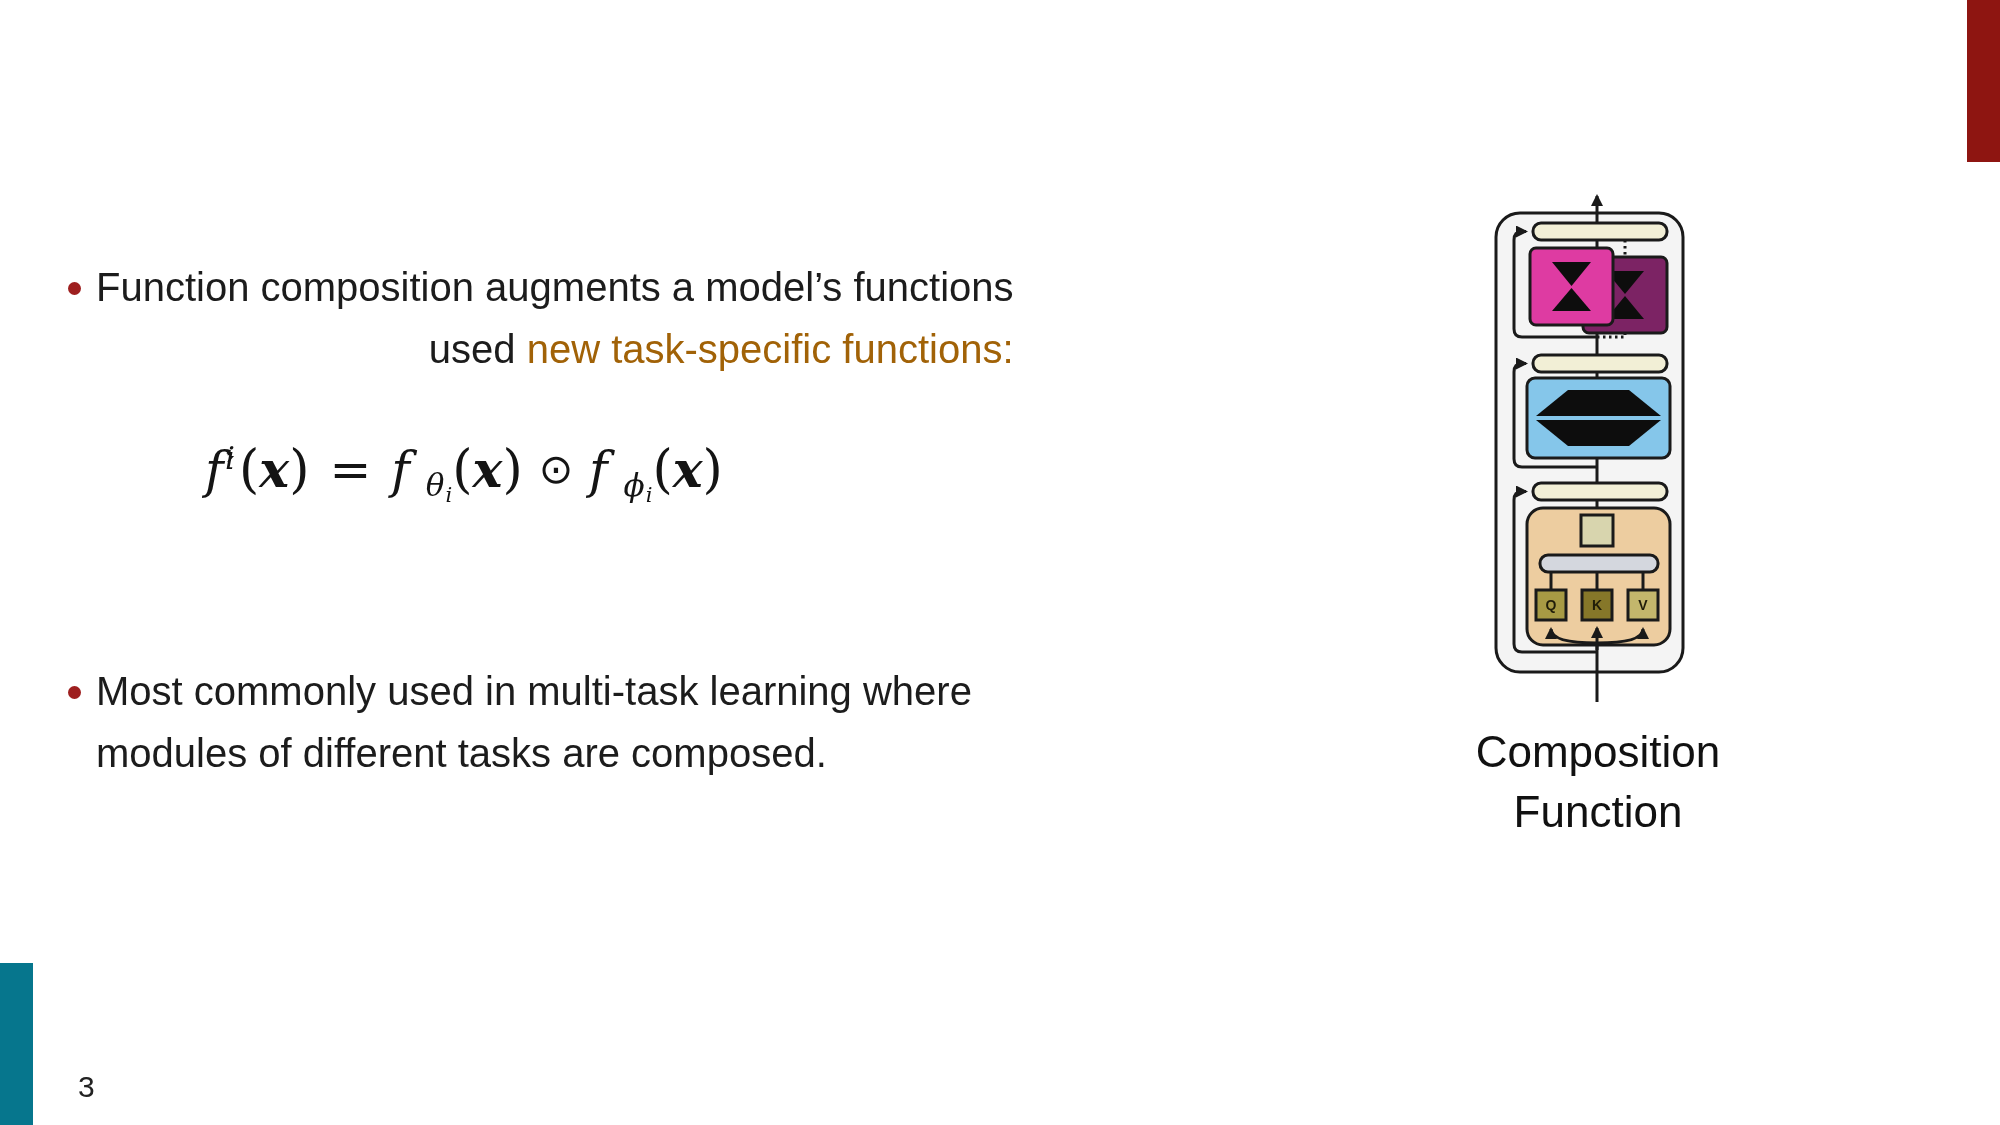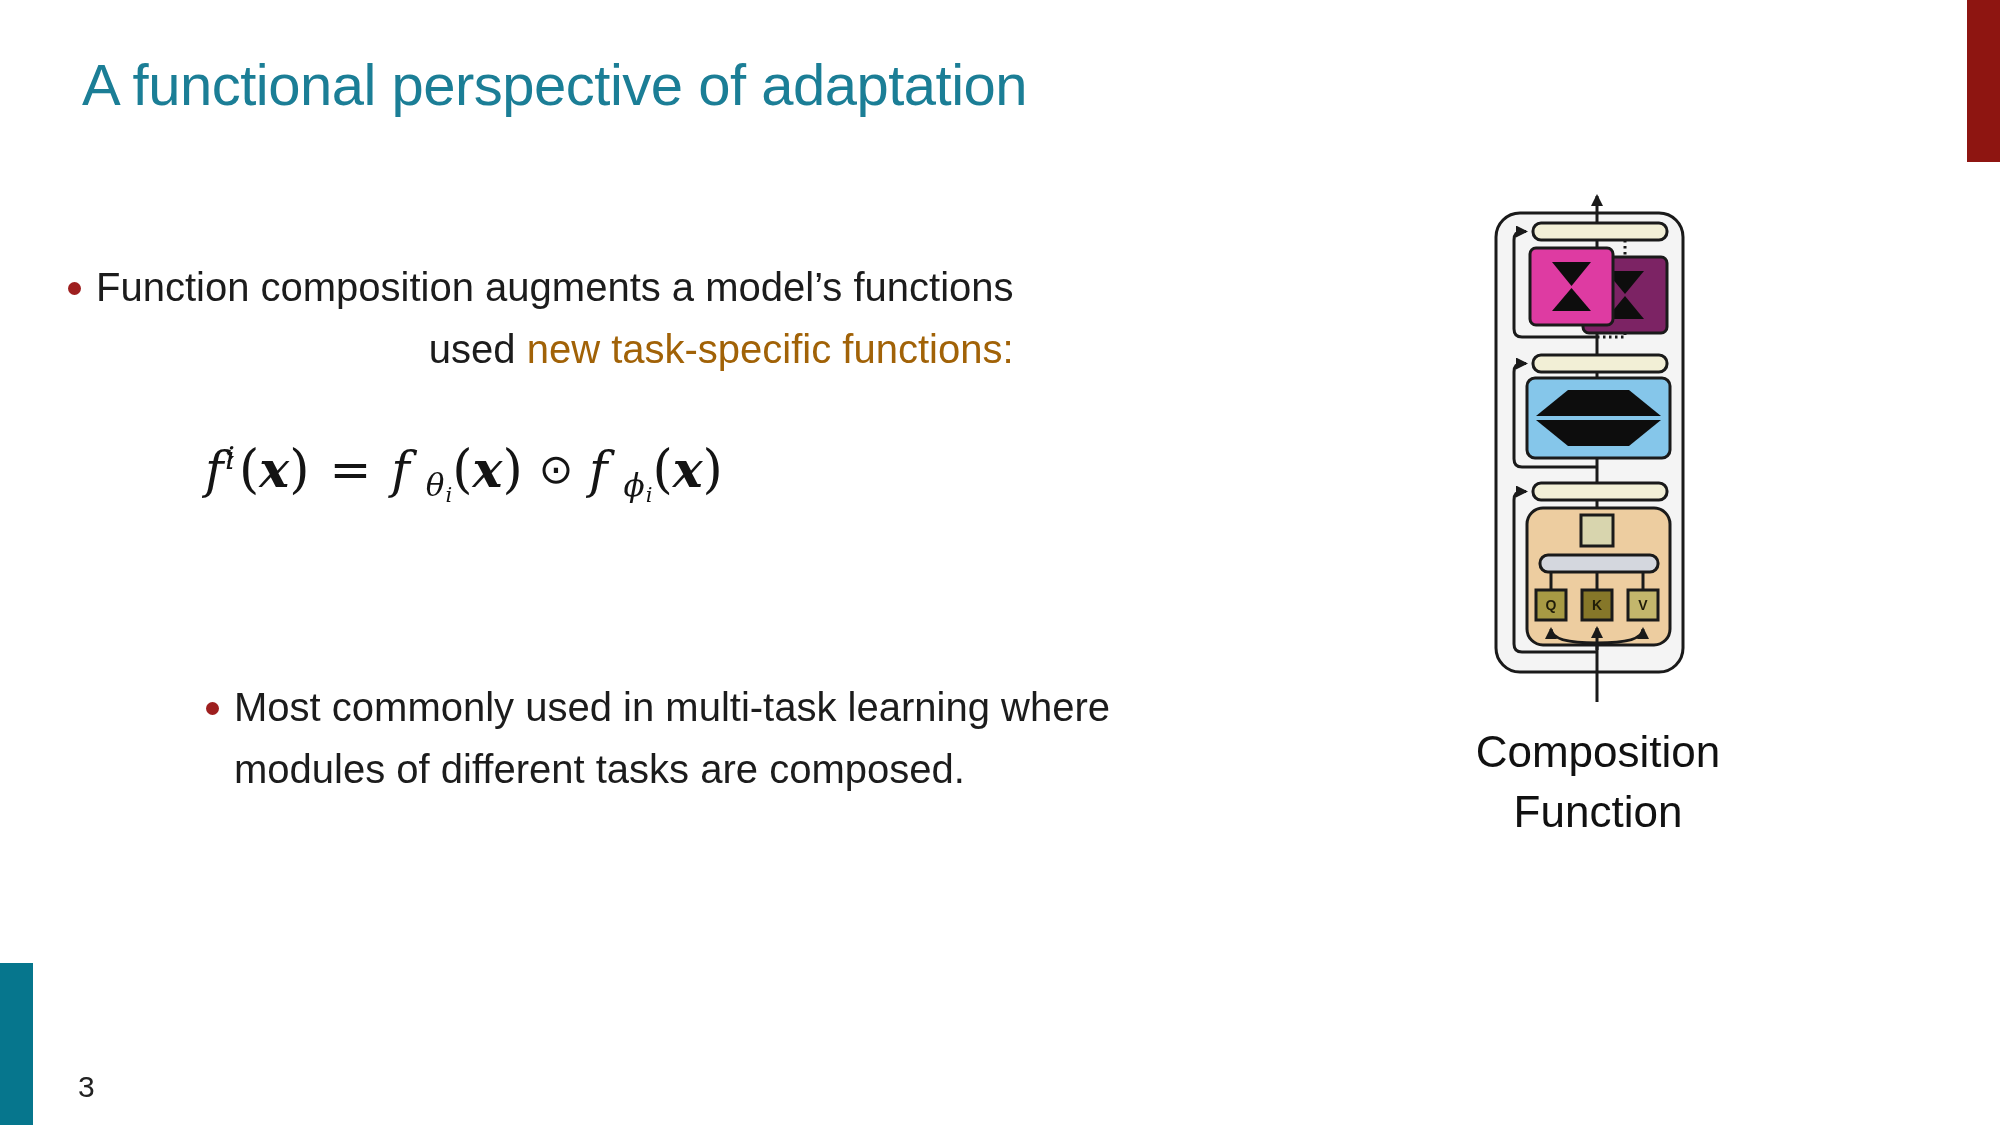--- a/index.html
+++ b/index.html
@@ -8,21 +8,21 @@
     overflow:hidden; font-family:"Liberation Sans", sans-serif; color:#1c1c1c;
   }
   .bar-top-right{position:absolute; top:0; right:0; width:33px; height:162px;}
   .bar-bottom-left{position:absolute; left:0; top:963px; width:33px; height:162px;}
   .title{
     position:absolute; left:82px; top:50px; margin:0;
     font-size:58px; font-weight:400; letter-spacing:-0.5px; line-height:1.2;
   }
   .bullet{position:absolute; left:68px; width:1180px; display:flex; align-items:flex-start;}
   .bullet.b1{top:256px;text-align:right;}
-  .bullet.b2{top:676px;justify-content:center;}
+  .bullet.b2{top:660px;}
   .dot{flex:0 0 auto; width:13px; height:13px; border-radius:50%; margin:26px 15px 0 0;}
   .btext{font-size:40px; line-height:62px; color:#1c1c1c;}
   .red{}
   .formula{
     position:absolute; left:205px; top:437px;
     font-family:"DejaVu Serif","Liberation Serif",serif;
     font-size:50px; line-height:65px; color:#141414; white-space:nowrap;
   }
   .formula .it{font-style:italic;}
   .formula .bx{font-style:italic; font-weight:bold;}
@@ -48,21 +48,20 @@
   .pagenum{position:absolute; left:78px; top:1070px; font-size:30px; color:#222;}
 </style>
 </head>
 <body>
 
 <div class="slide">
 
   <div class="bar-top-right" style="background: rgb(142, 21, 17);"></div>
   <div class="bar-bottom-left" style="background: rgb(6, 118, 141);"></div>
 
-  <h1 class="title" style="color: rgb(27, 126, 150);">A functional perspective of adaptation</h1>
 
   <div class="bullet b1">
     <span class="dot" style="background: rgb(158, 31, 31);"></span>
     <div class="btext">
       <span>Function composition augments a model’s functions</span><br>
       <span>used </span><span class="red" style="color: #a16207;">new task-specific functions:</span>
     </div>
   </div>
 
   <div class="formula">

